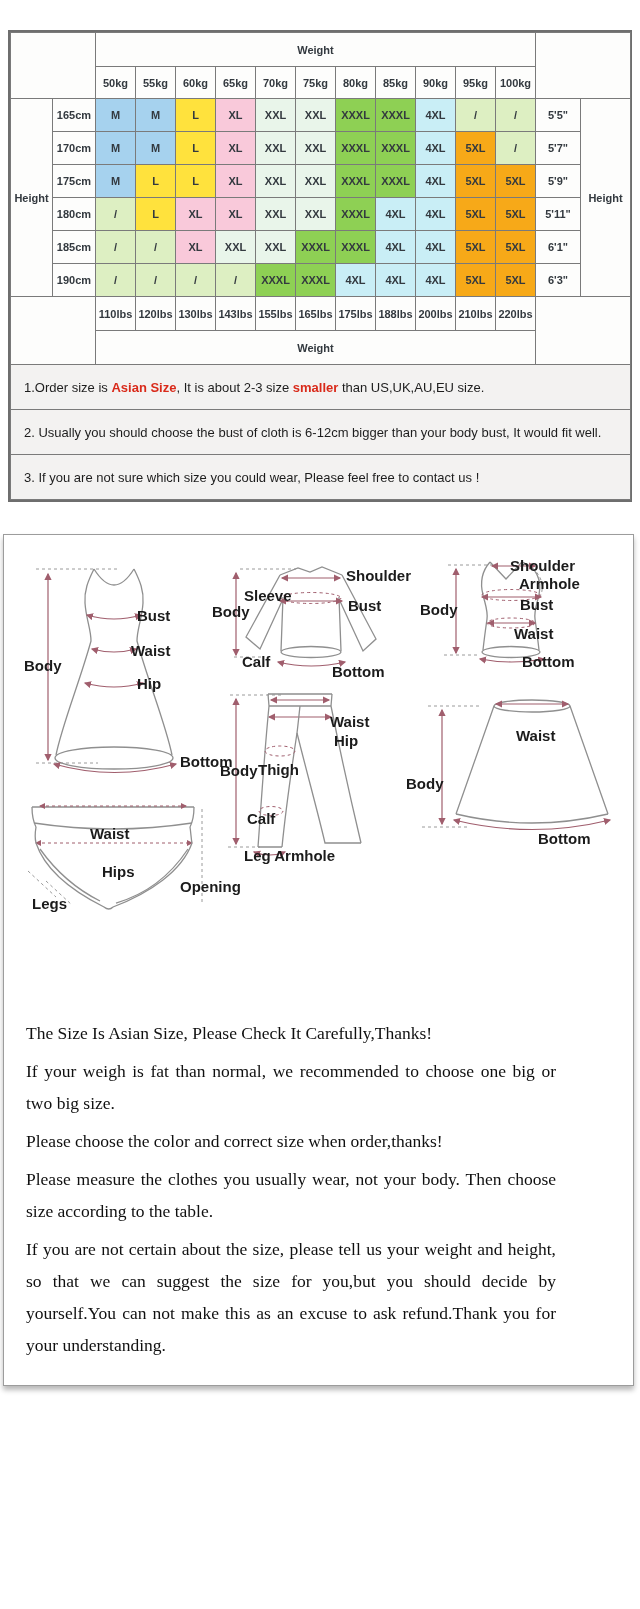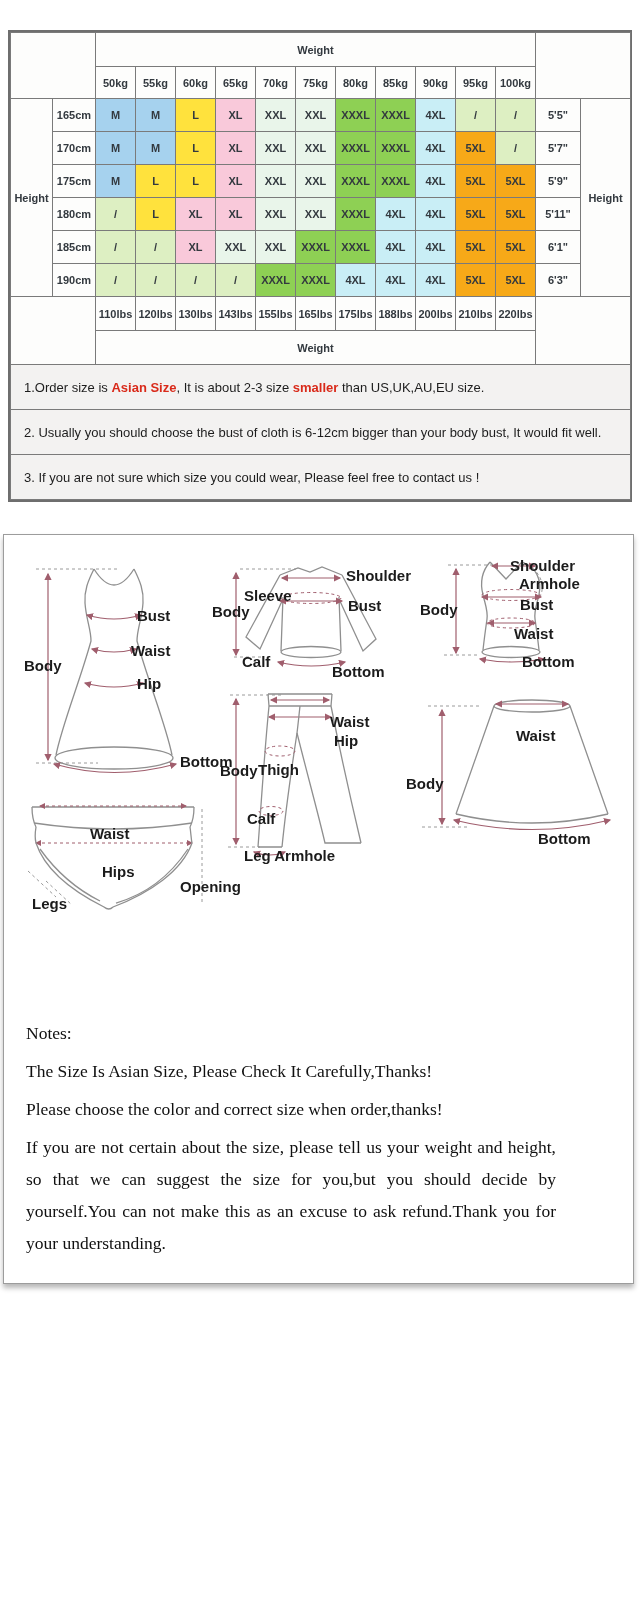--- a/index.html
+++ b/index.html
@@ -348,19 +348,20 @@
       <path class="gdash" d="M12,78 L40,104 M30,88 L56,112"></path>
       <path class="gdash" d="M186,16 V112"></path>
     </svg>
     <span class="dlabel" style="left:86px;top:290px">Waist</span>
     <span class="dlabel" style="left:98px;top:328px">Hips</span>
     <span class="dlabel" style="left:28px;top:360px">Legs</span>
     <span class="dlabel" style="left:176px;top:343px">Opening</span>
   </div>
 
   <div class="notes-text">
-    <p class="head">Notes:</p>
 
       <p>The Size Is Asian Size, Please Check It Carefully,Thanks!</p>
+      <p>If your weigh is fat than normal, we recommended to choose one big or two big size.</p>
       <p>Please choose the color and correct size when order,thanks!</p>
+      <p>Please measure the clothes you usually wear, not your body. Then choose size according to the table.</p>
       <p>If you are not certain about the size, please tell us your weight and height, so that we can suggest the size for you,but you should decide by yourself.You can not make this as an excuse to ask refund.Thank you for your understanding.</p>
     </div>
 </div>
 
 </body></html>

